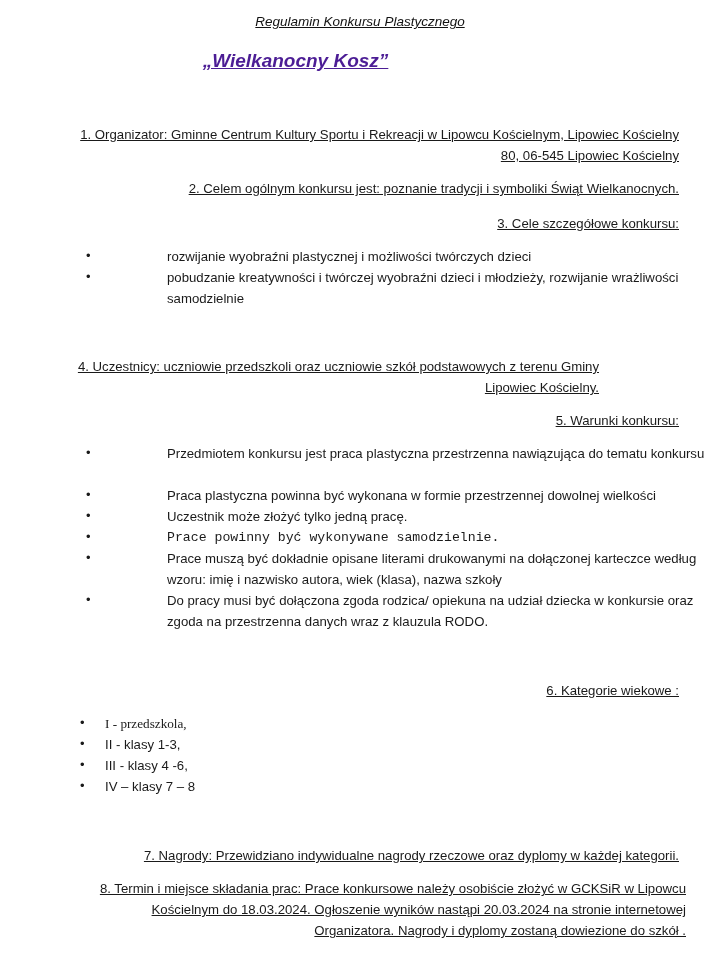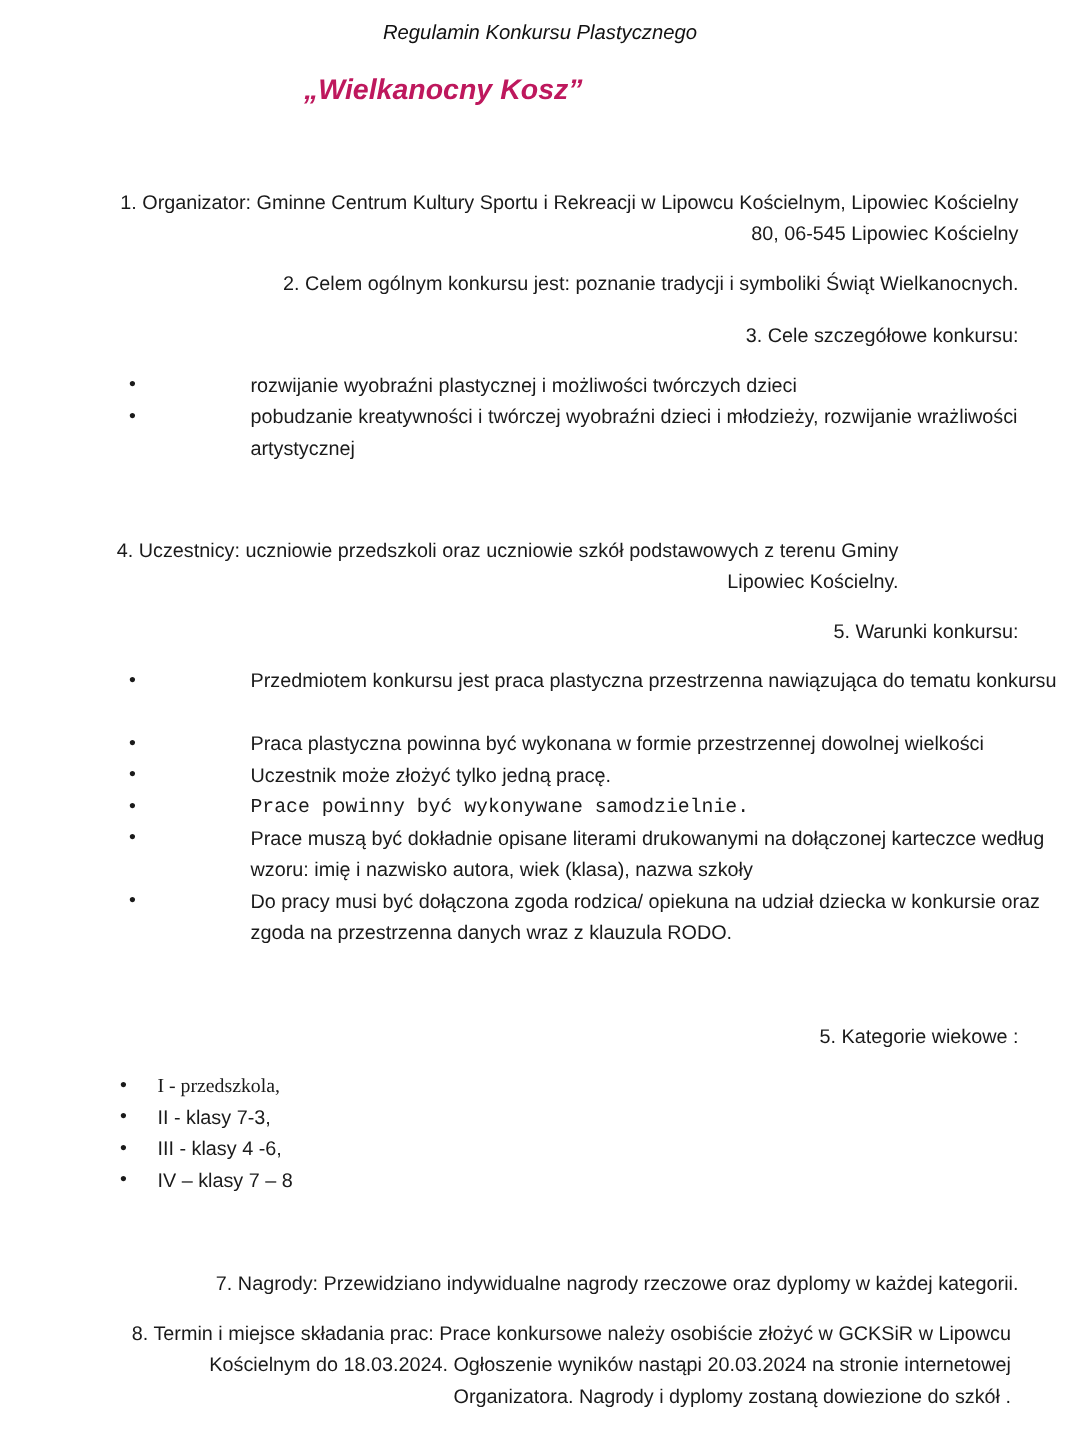--- a/index.html
+++ b/index.html
@@ -1,20 +1,20 @@
 <!DOCTYPE html>
 <html><head>
   <meta charset="utf-8">
   <style>
     html, body { margin: 0; padding: 0; background: #ffffff; }
     body { width: 720px; height: 960px; position: relative; overflow: hidden;
       font-family: "Liberation Sans", sans-serif; color: #1a1a1a; font-size: 13.2px; }
-    .abs { position: absolute; }
+    .abs { position: absolute; text-decoration: underline; }
     .subtitle { left: 0; width: 720px; top: 14px; text-align: center; font-style: italic; font-size: 13.5px; color: #111; }
-    .title { left: 0; width: 591px; top: 50px; text-align: center; font-style: italic; font-weight: bold; font-size: 19px; color: #be185d; }
+    .title { left: 0; width: 591px; top: 50px; text-align: center; font-style: italic; font-weight: bold; font-size: 19px; color: #4c1d95; }
     .para { left: 59px; width: 620px; line-height: 21px; text-align: right; }
     .bullet { position: absolute; font-size: 13px; }
     .wide .bullet { left: 86px; }
     .wide .btext { left: 129px; width: 545px; line-height: 21px; margin-left: 38px; }
     .narrow .bullet { left: 80px; }
     .narrow .btext { left: 105px; width: 400px; line-height: 21px; }
     .btext { position: absolute; }
   </style>
 </head>
 <body>
@@ -23,48 +23,48 @@
 <div class="abs title">„Wielkanocny Kosz”</div>
 
 <div class="abs para" style="top:124px;">1. Organizator: Gminne Centrum Kultury Sportu i Rekreacji w Lipowcu Kościelnym, Lipowiec Kościelny 80, 06-545 Lipowiec Kościelny</div>
 <div class="abs para" style="top:178px;">2. Celem ogólnym konkursu jest: poznanie tradycji  i symboliki Świąt Wielkanocnych.</div>
 <div class="abs para" style="top:213px;">3. Cele szczegółowe konkursu:</div>
 
 <div class="wide">
   <span class="bullet" style="top:248px;">•</span>
   <div class="btext" style="top:246px;">rozwijanie wyobraźni plastycznej i możliwości twórczych dzieci</div>
   <span class="bullet" style="top:269px;">•</span>
-  <div class="btext" style="top:267px;">pobudzanie kreatywności i twórczej wyobraźni dzieci i młodzieży, rozwijanie wrażliwości artystycznej</div>
+  <div class="btext" style="top:267px;">pobudzanie kreatywności i twórczej wyobraźni dzieci i młodzieży, rozwijanie wrażliwości samodzielnie</div>
 </div>
 
 <div class="abs para" style="top:356px; width:540px;">4. Uczestnicy: uczniowie przedszkoli oraz uczniowie szkół podstawowych z terenu Gminy Lipowiec Kościelny.</div>
 <div class="abs para" style="top:410px;">5. Warunki konkursu:</div>
 
 <div class="wide">
   <span class="bullet" style="top:445px;">•</span>
   <div class="btext" style="top:443px;">Przedmiotem konkursu jest praca plastyczna przestrzenna nawiązująca do tematu konkursu</div>
   <span class="bullet" style="top:487px;">•</span>
   <div class="btext" style="top:485px;">Praca plastyczna powinna być wykonana w formie przestrzennej dowolnej wielkości</div>
   <span class="bullet" style="top:508px;">•</span>
   <div class="btext" style="top:506px;">Uczestnik może złożyć tylko jedną pracę.</div>
   <span class="bullet" style="top:529px;">•</span>
   <div class="btext" style="top:527px;font-family:Liberation Mono, monospace;">Prace powinny być wykonywane samodzielnie.</div>
   <span class="bullet" style="top:550px;">•</span>
   <div class="btext" style="top:548px;">Prace muszą być dokładnie opisane literami drukowanymi na dołączonej karteczce według wzoru:  imię i nazwisko autora, wiek (klasa), nazwa szkoły</div>
   <span class="bullet" style="top:592px;">•</span>
   <div class="btext" style="top:590px;">Do pracy musi być dołączona zgoda rodzica/ opiekuna na udział dziecka w konkursie oraz zgoda na przestrzenna danych wraz z klauzula RODO.</div>
 </div>
 
-<div class="abs para" style="top:680px;">5. Kategorie wiekowe :</div>
+<div class="abs para" style="top:680px;">6. Kategorie wiekowe :</div>
 
 <div class="narrow">
   <span class="bullet" style="top:715px;">•</span>
   <div class="btext" style="top:713px;font-family:Liberation Serif, serif;">I - przedszkola,</div>
   <span class="bullet" style="top:736px;">•</span>
-  <div class="btext" style="top:734px;">II - klasy 7-3,</div>
+  <div class="btext" style="top:734px;">II - klasy 1-3,</div>
   <span class="bullet" style="top:757px;">•</span>
   <div class="btext" style="top:755px;">III - klasy 4 -6,</div>
   <span class="bullet" style="top:778px;">•</span>
   <div class="btext" style="top:776px;">IV – klasy 7 – 8</div>
 </div>
 
 <div class="abs para" style="top:845px;">7. Nagrody: Przewidziano indywidualne nagrody rzeczowe oraz dyplomy w każdej kategorii.</div>
-<div class="abs para" style="top:878px; width:615px;">8. Termin i miejsce składania prac:  Prace konkursowe należy osobiście złożyć w GCKSiR w  Lipowcu Kościelnym do 18.03.2024. Ogłoszenie wyników nastąpi 20.03.2024 na stronie internetowej  Organizatora. Nagrody i dyplomy zostaną dowiezione do szkół .</div>
+<div class="abs para" style="top:878px; width:615px;margin-left:12px;">8. Termin i miejsce składania prac:  Prace konkursowe należy osobiście złożyć w GCKSiR w  Lipowcu Kościelnym do 18.03.2024. Ogłoszenie wyników nastąpi 20.03.2024 na stronie internetowej  Organizatora. Nagrody i dyplomy zostaną dowiezione do szkół .</div>
 
 </body></html>

